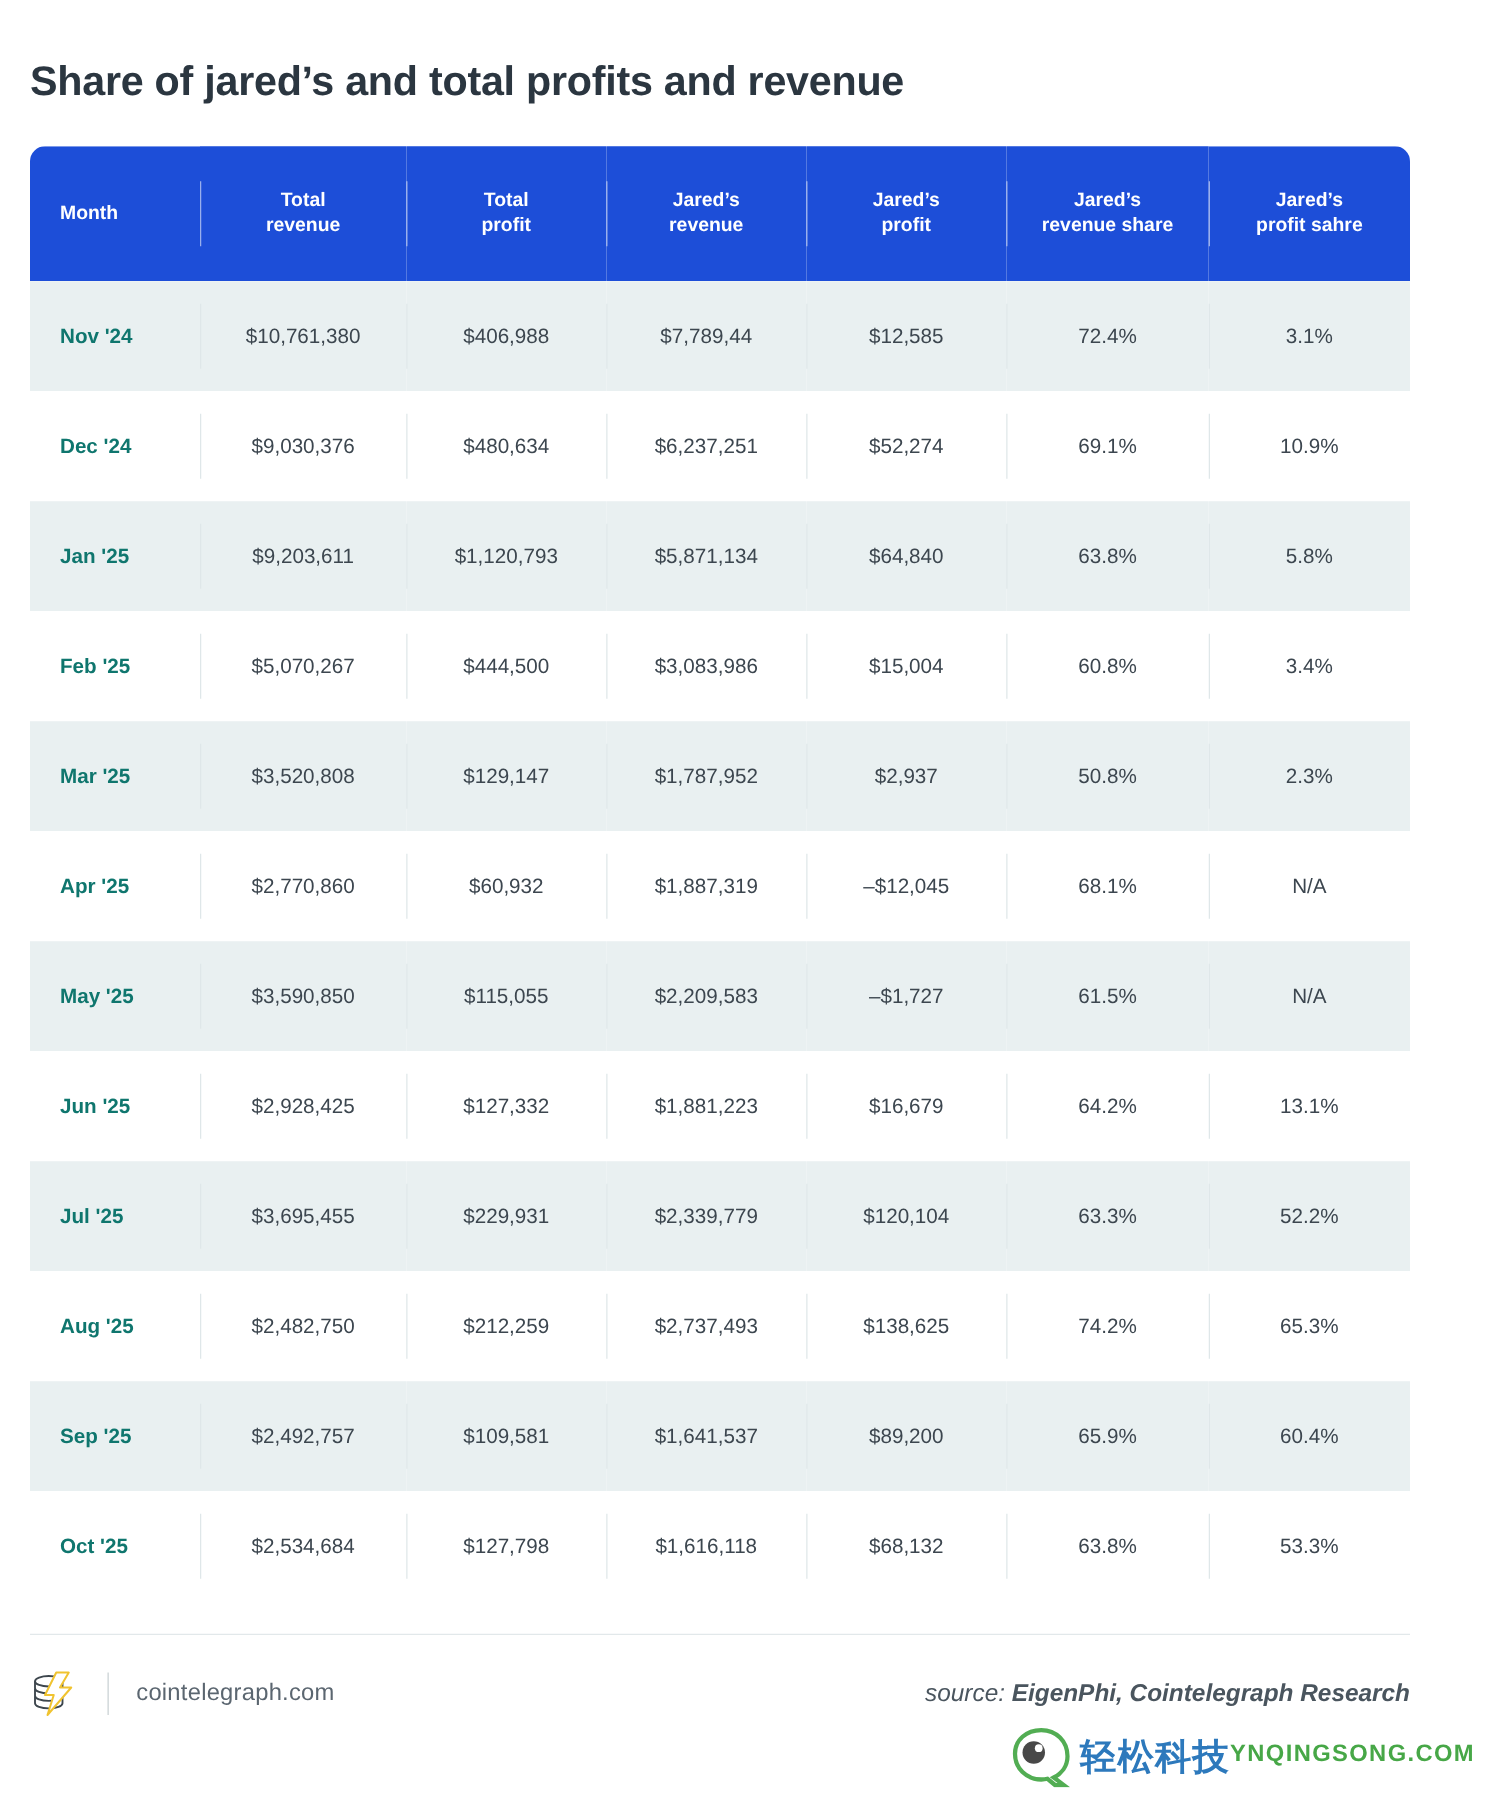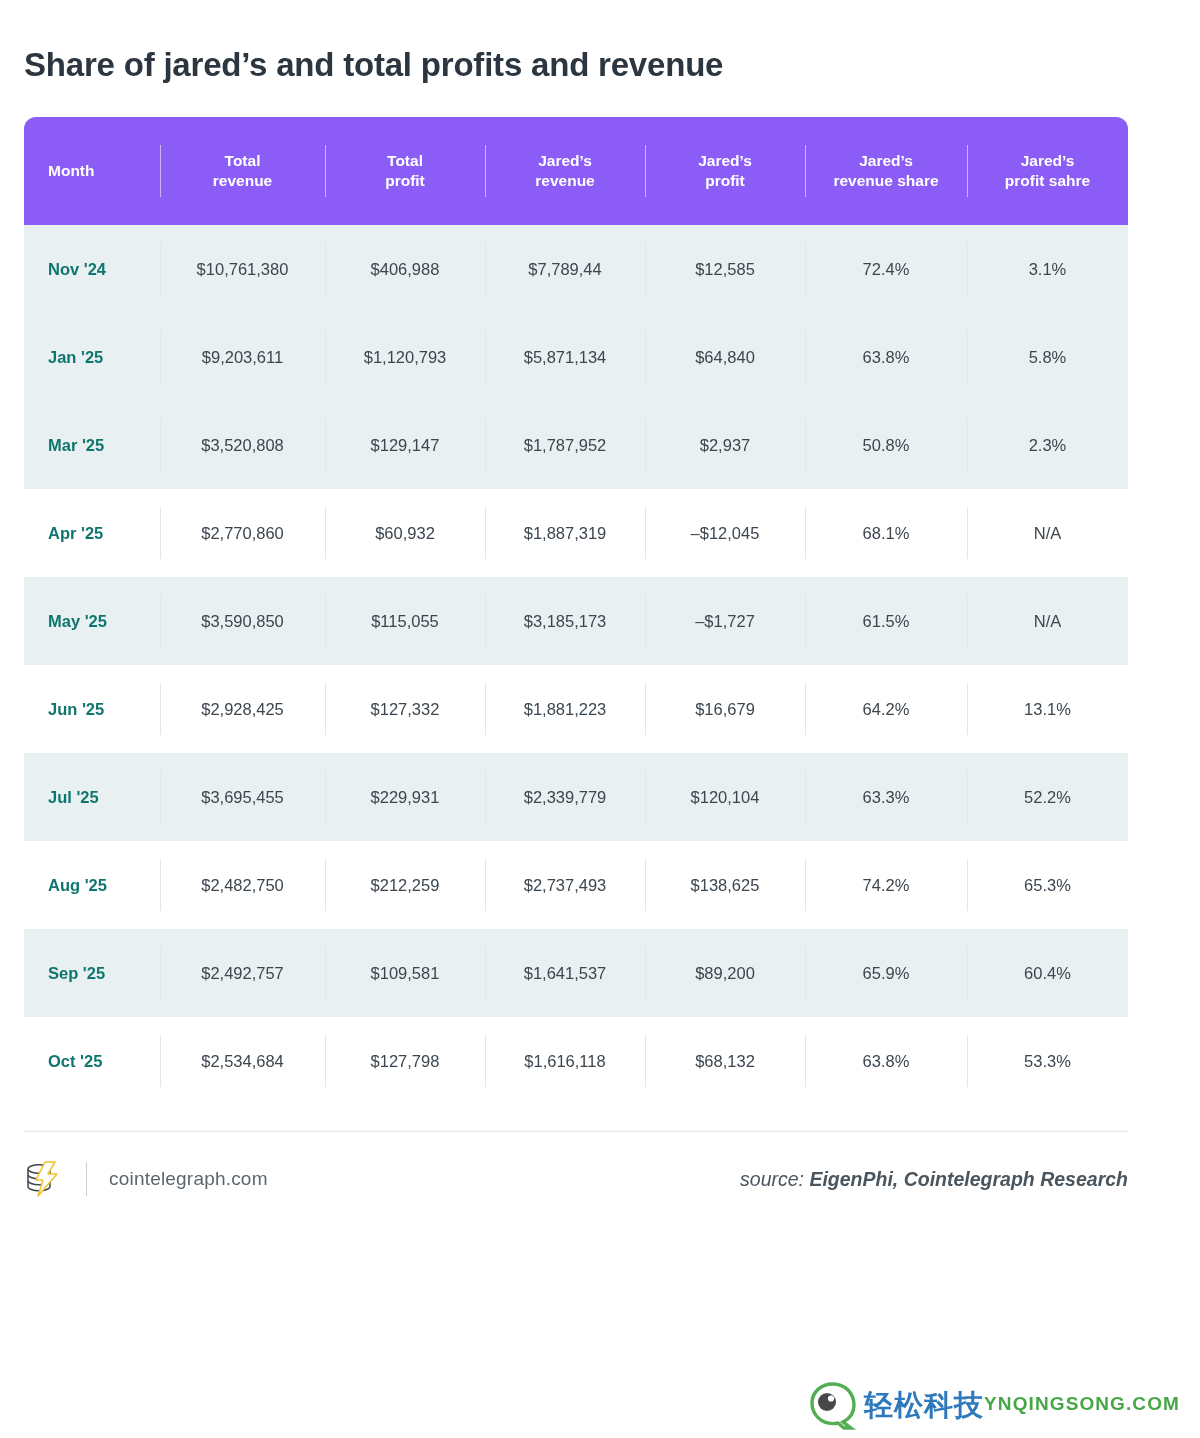--- a/index.html
+++ b/index.html
@@ -37,21 +37,21 @@
   }
 
   table.data-table {
     width: 100%;
     border-collapse: collapse;
     table-layout: fixed;
   }
 
   
   thead tr {
-    background: #8b5cf6;
+    background: #1d4ed8;
   }
   thead th {
     color: #ffffff;
     font-size: 15.5px;
     font-weight: 700;
     line-height: 1.32;
     text-align: center;
     vertical-align: middle;
     height: 108px;
     padding: 0 6px;
@@ -219,29 +219,47 @@
       <tbody id="body-rows">
           <tr class="shaded">
             <td>Nov '24</td>
             <td>$10,761,380</td>
             <td>$406,988</td>
             <td>$7,789,44</td>
             <td>$12,585</td>
             <td>72.4%</td>
             <td>3.1%</td>
           </tr>
+          <tr class="plain">
+            <td>Dec '24</td>
+            <td>$9,030,376</td>
+            <td>$480,634</td>
+            <td>$6,237,251</td>
+            <td>$52,274</td>
+            <td>69.1%</td>
+            <td>10.9%</td>
+          </tr>
           <tr class="shaded">
             <td>Jan '25</td>
             <td>$9,203,611</td>
             <td>$1,120,793</td>
             <td>$5,871,134</td>
             <td>$64,840</td>
             <td>63.8%</td>
             <td>5.8%</td>
           </tr>
+          <tr class="plain">
+            <td>Feb '25</td>
+            <td>$5,070,267</td>
+            <td>$444,500</td>
+            <td>$3,083,986</td>
+            <td>$15,004</td>
+            <td>60.8%</td>
+            <td>3.4%</td>
+          </tr>
           <tr class="shaded">
             <td>Mar '25</td>
             <td>$3,520,808</td>
             <td>$129,147</td>
             <td>$1,787,952</td>
             <td>$2,937</td>
             <td>50.8%</td>
             <td>2.3%</td>
           </tr>
           <tr class="plain">
@@ -250,21 +268,21 @@
             <td>$60,932</td>
             <td>$1,887,319</td>
             <td>–$12,045</td>
             <td>68.1%</td>
             <td>N/A</td>
           </tr>
           <tr class="shaded">
             <td>May '25</td>
             <td>$3,590,850</td>
             <td>$115,055</td>
-            <td>$3,185,173</td>
+            <td>$2,209,583</td>
             <td>–$1,727</td>
             <td>61.5%</td>
             <td>N/A</td>
           </tr>
           <tr class="plain">
             <td>Jun '25</td>
             <td>$2,928,425</td>
             <td>$127,332</td>
             <td>$1,881,223</td>
             <td>$16,679</td>

